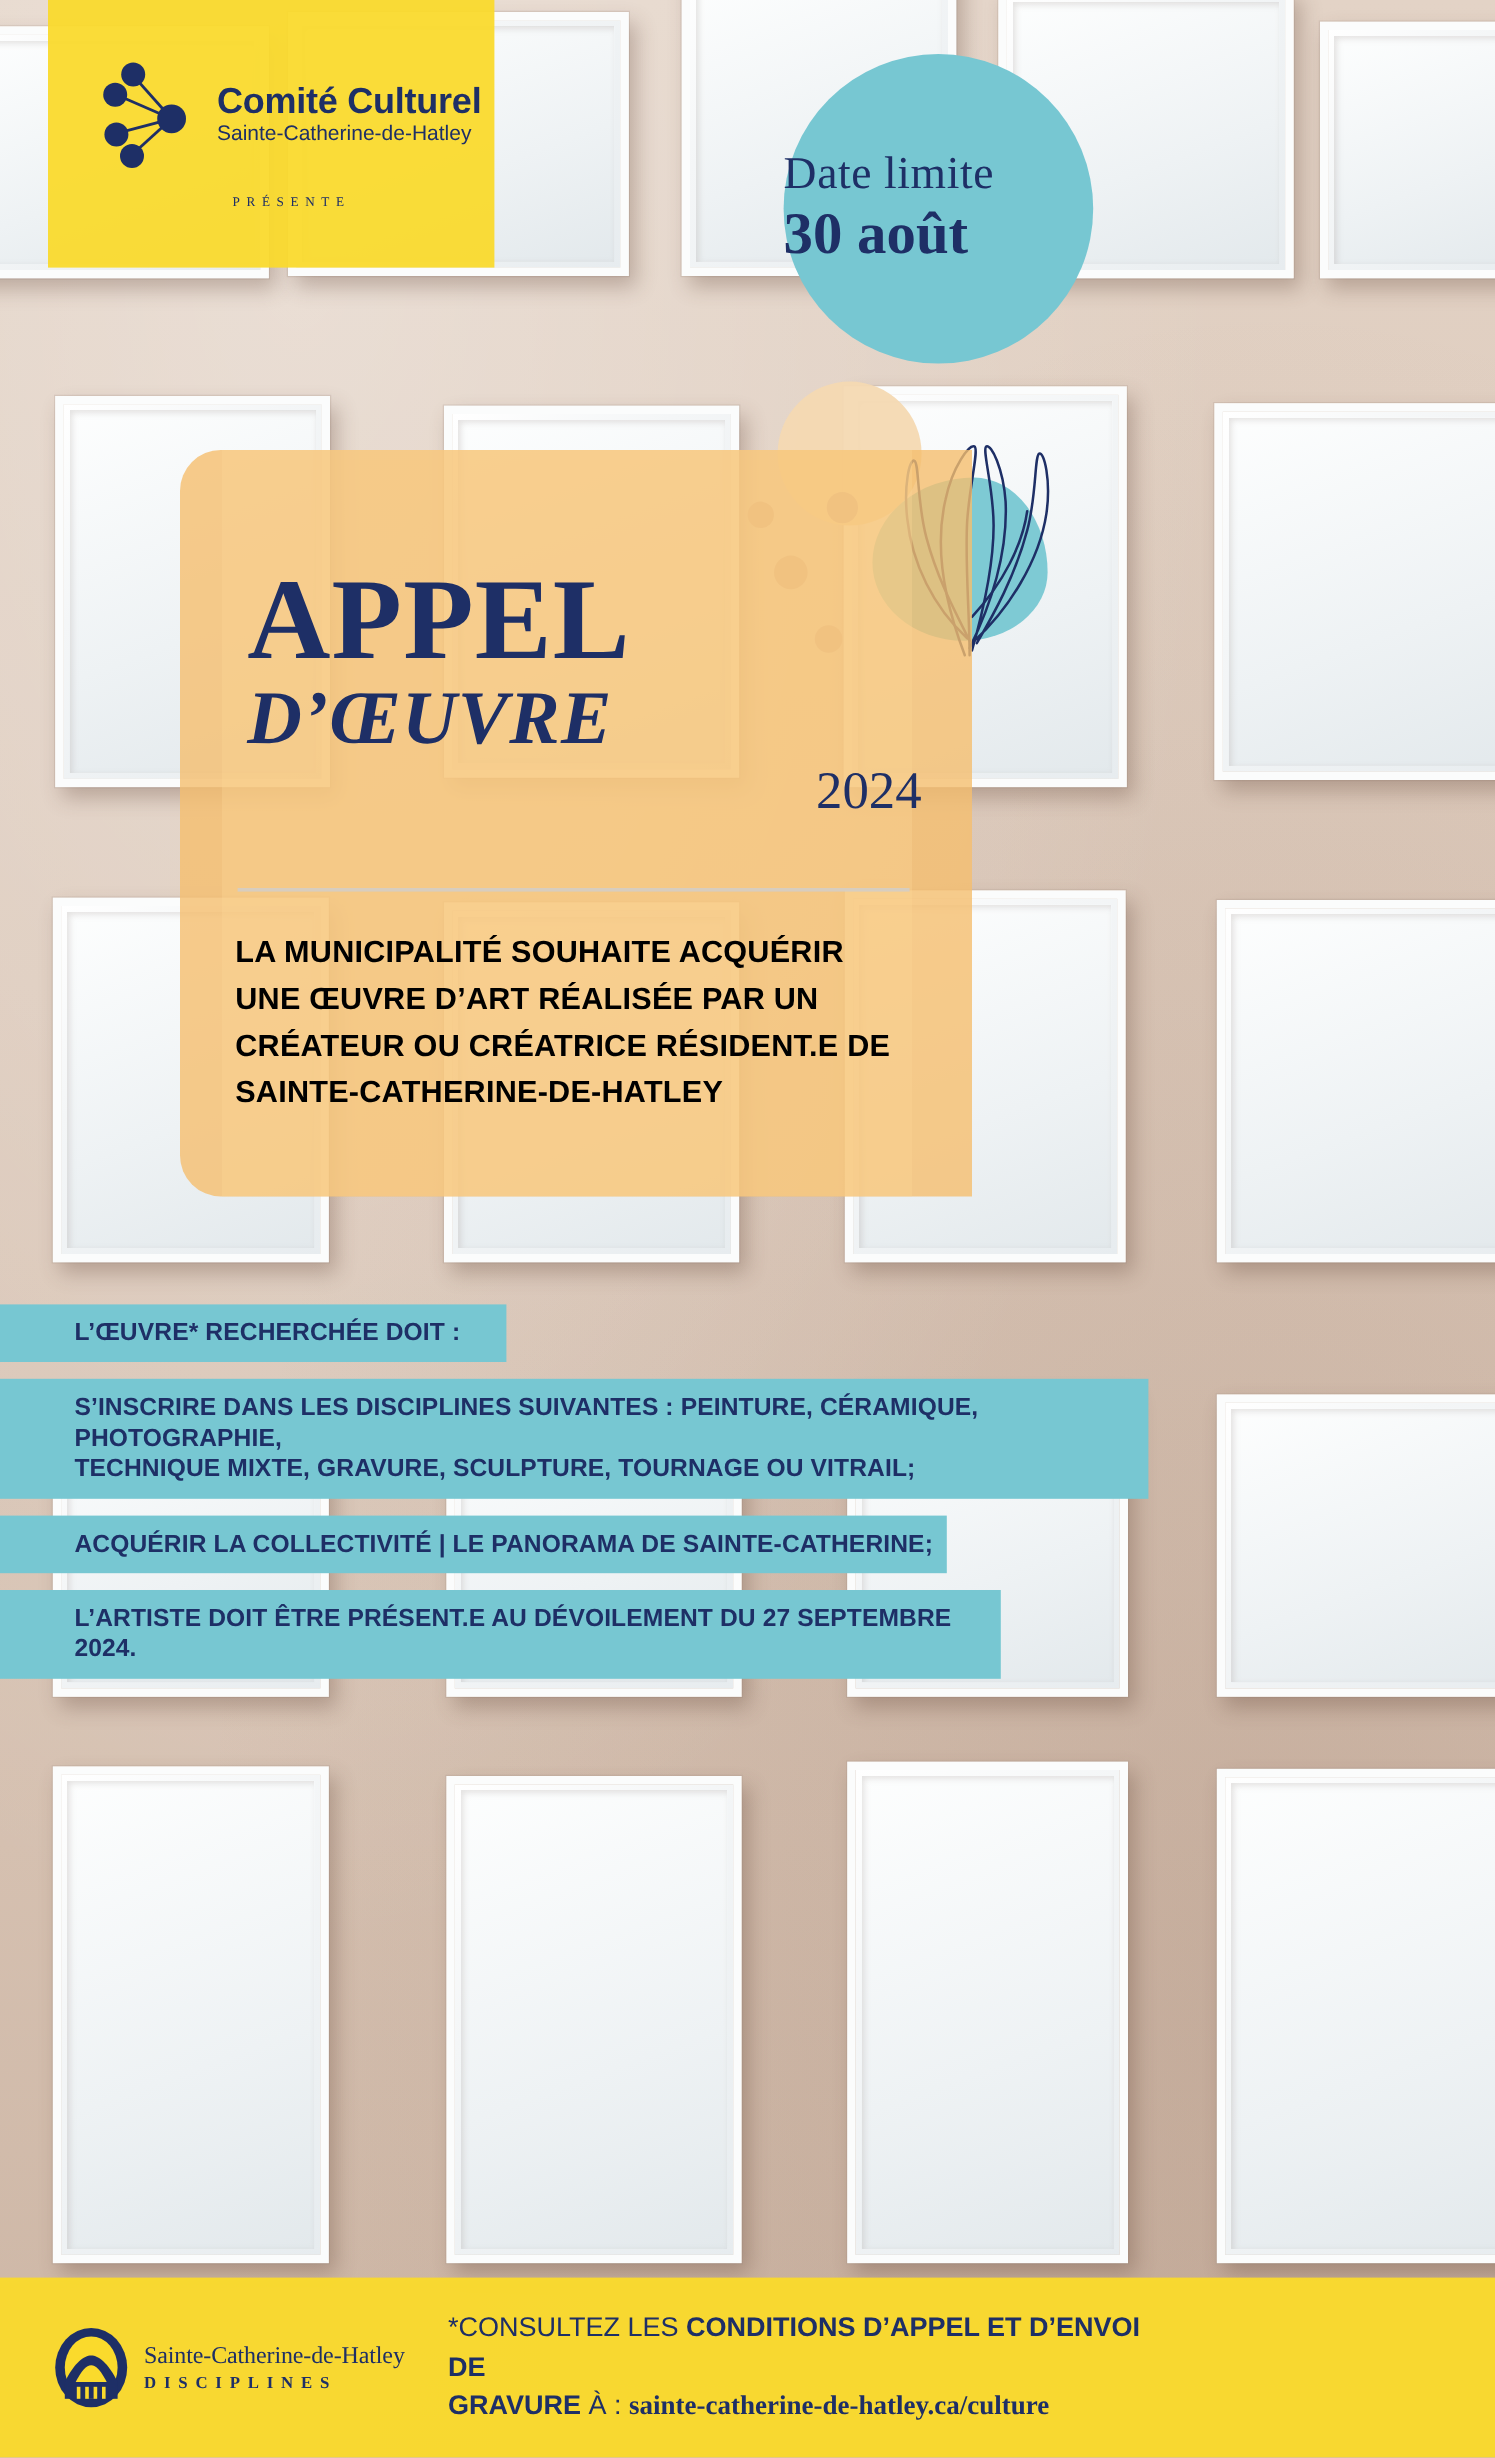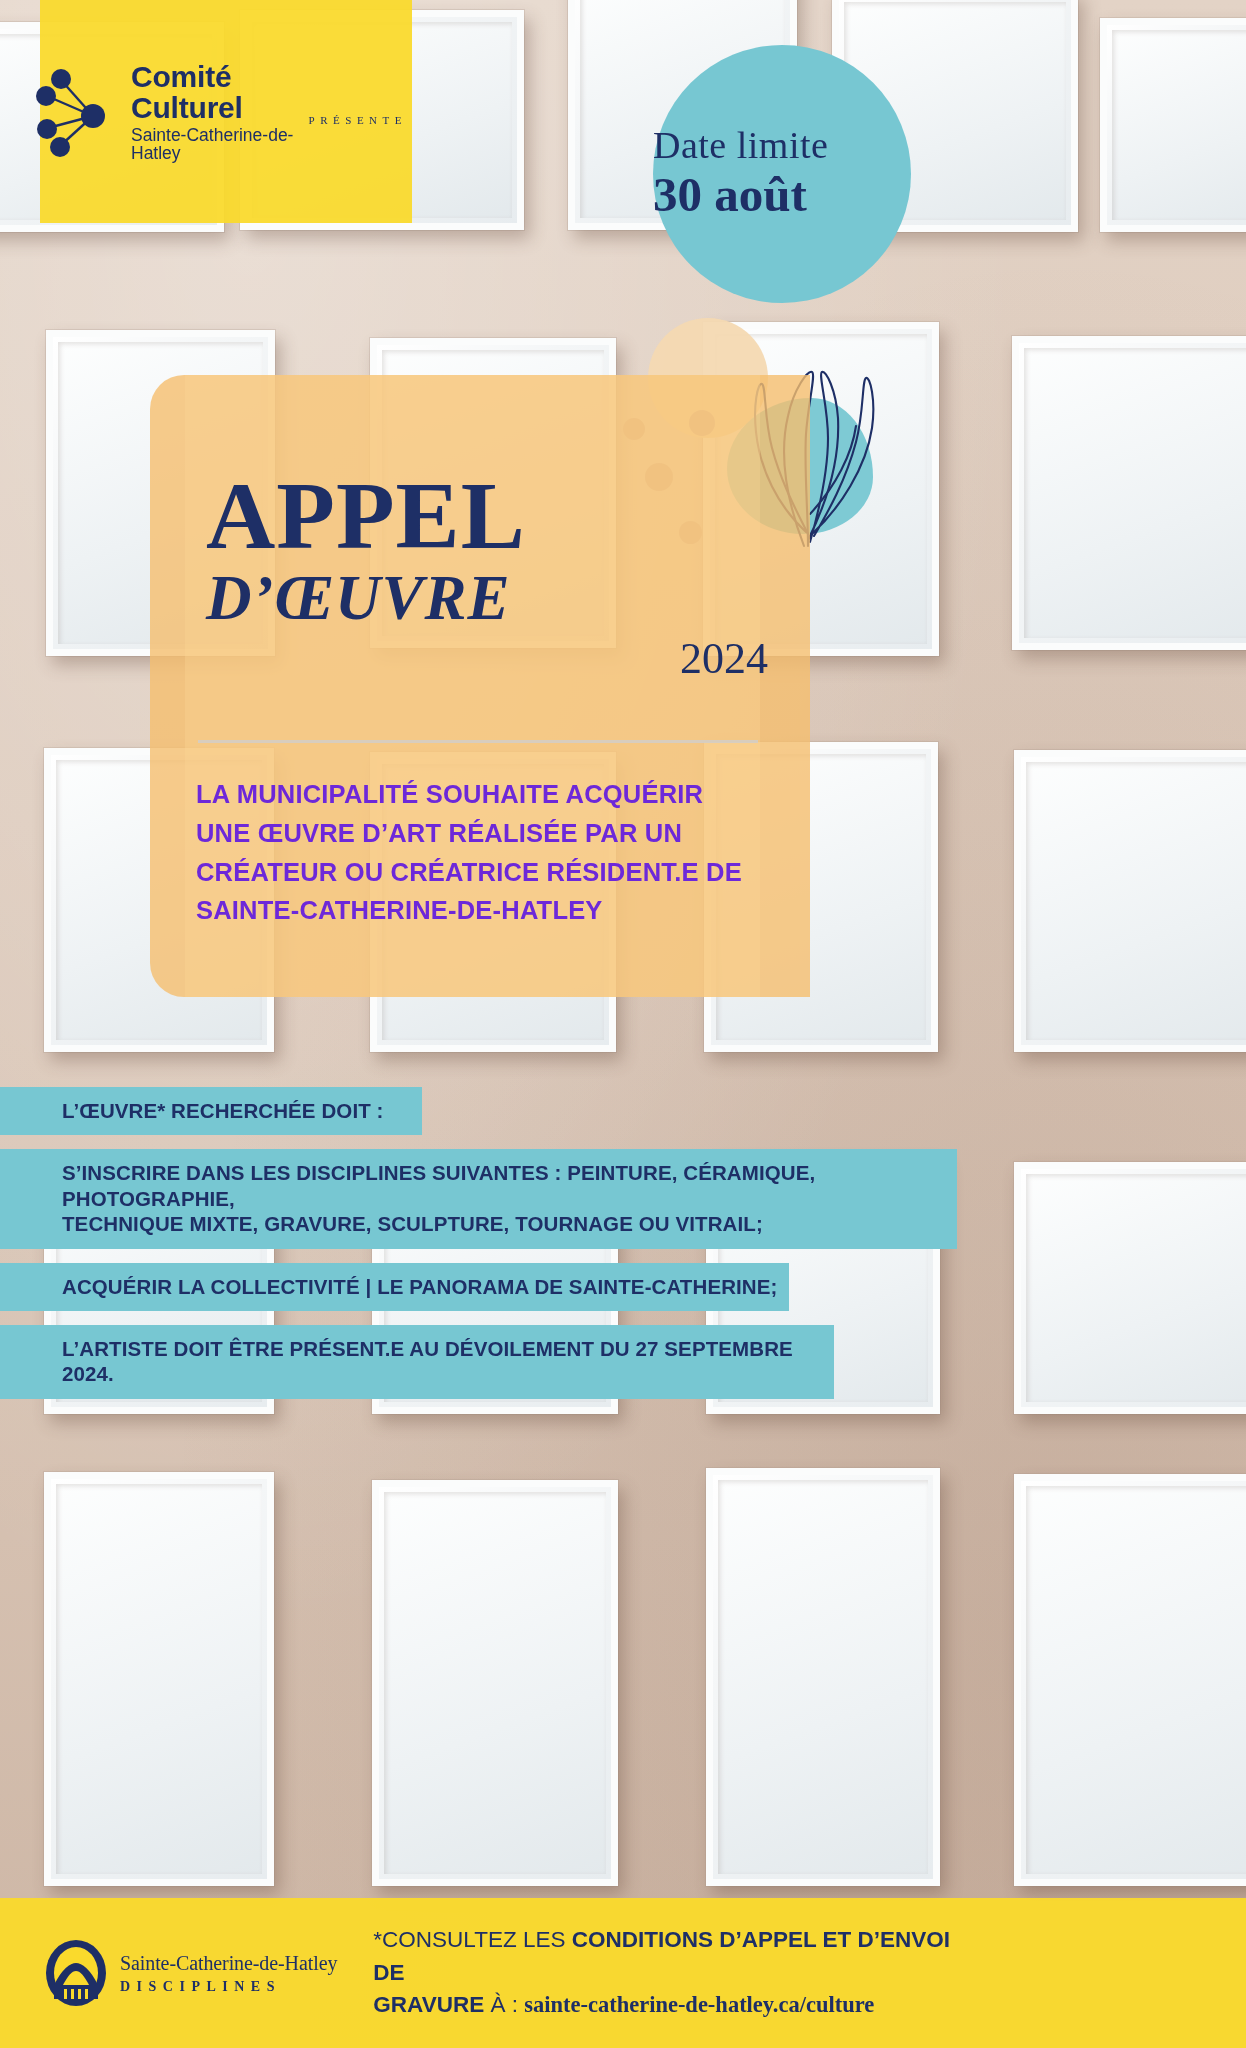--- a/index.html
+++ b/index.html
@@ -44,22 +44,22 @@
     box-shadow: inset 2px 2px 5px rgba(150,140,135,.25);
   }
 
   
   .header-block{
     position:absolute;left:40px;top:0;width:372px;height:223px;
     background:#fada2c;
     opacity:.94;
   }
   .header-inner{
-    position:absolute;left:35px;top:0;width:372px;height:217px;
-    display:flex;flex-direction:row;align-items:center;justify-content:center;
+    position:absolute;left:57px;top:0;width:372px;height:217px;
+    display:flex;flex-direction:column;align-items:center;justify-content:center;
   }
   .logo-row{display:flex;align-items:center;gap:14px;margin-top:6px;}
   .logo-mark{width:82px;height:92px;flex:none;}
   .logo-text{line-height:1.05;}
   .logo-title{
     font-size:30px;font-weight:700;color:#1e2f66;letter-spacing:-.2px;
     font-family:"Liberation Sans", sans-serif;
   }
   .logo-sub{
     font-size:17.5px;font-weight:400;color:#1e2f66;margin-top:2px;
@@ -118,21 +118,21 @@
     width:562px;margin-top:4px;font-weight:400;
   }
   .rule{
     position:absolute;left:198px;top:740px;width:560px;height:3px;
     background:rgba(210,206,200,.85);
   }
 
   
   .body-copy{
     position:absolute;left:196px;top:775px;width:566px;
-    color:#6d28d9;font-weight:700;font-size:25.5px;line-height:1.52;
+    color:#000000;font-weight:700;font-size:25.5px;line-height:1.52;
     text-align:justify;letter-spacing:.2px;
     font-family:"Liberation Sans", sans-serif;
   }
   .body-copy .last{text-align:left;}
 
   
   .bars{position:absolute;left:0;top:1087px;width:100%;}
   .bar{
     background:#77c7d2;color:#1e2f66;font-weight:700;
     font-family:"Liberation Sans", sans-serif;

